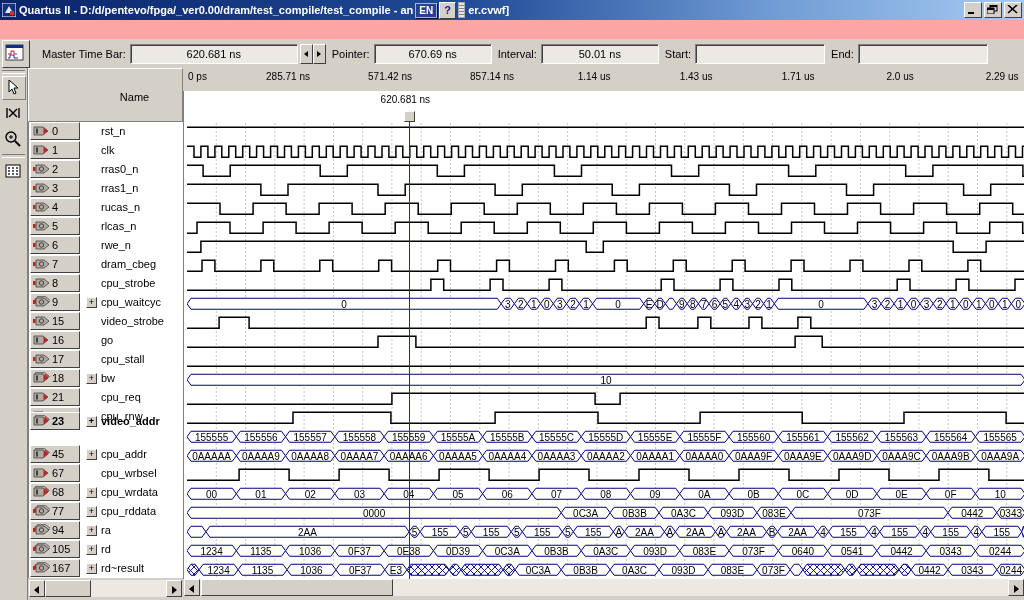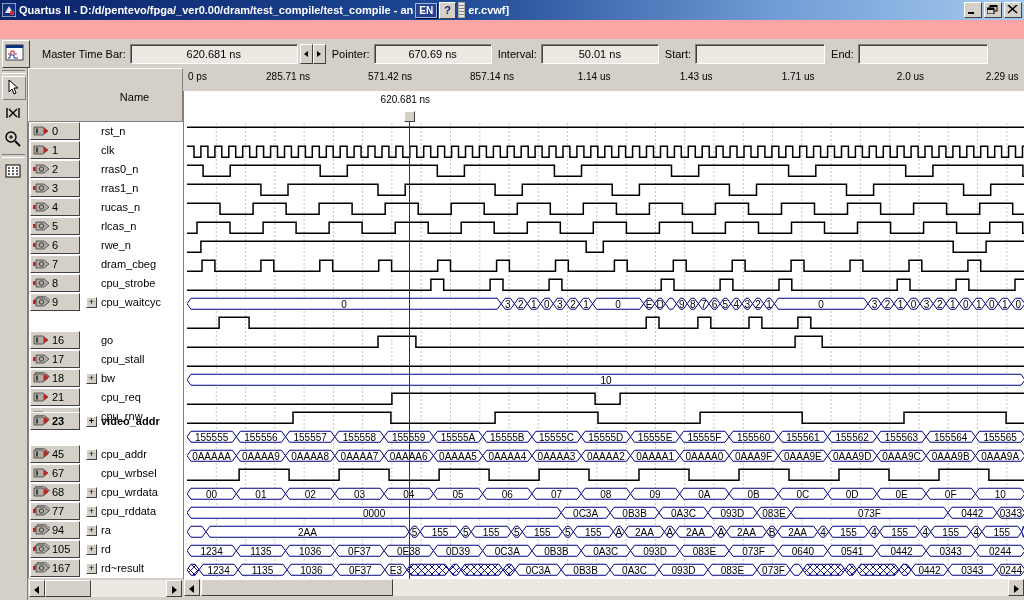--- a/index.html
+++ b/index.html
@@ -335,20 +335,33 @@
                   <rect x="0" y="4" width="2.5" height="4" fill="#c02020"></rect>
          <path d="M3 2 L11 2 L16 6 L11 10 L3 10 Z" fill="#b0aca4" stroke="#404040" stroke-width="0.8"></path>
          <circle cx="8.5" cy="6" r="2.2" fill="none" stroke="#404040" stroke-width="1"></circle>
                 </g>
               </svg>
               <span class="num">9</span>
             </span>
             <span class="plusbox">+</span>
             <span class="sig-label">cpu_waitcyc</span>
           </div>
+          <div class="nrow" style="top: 190px;">
+            <span class="numbtn">
+              <svg class="pin" width="17" height="12" viewBox="0 0 17 12">
+                <g transform="translate(0,0)" opacity="1">
+                  <rect x="0" y="4" width="2.5" height="4" fill="#c02020"></rect>
+         <path d="M3 2 L11 2 L16 6 L11 10 L3 10 Z" fill="#b0aca4" stroke="#404040" stroke-width="0.8"></path>
+         <circle cx="8.5" cy="6" r="2.2" fill="none" stroke="#404040" stroke-width="1"></circle>
+                </g>
+              </svg>
+              <span class="num">15</span>
+            </span>
+            <span class="sig-label">video_strobe</span>
+          </div>
           <div class="nrow" style="top: 209px;">
             <span class="numbtn">
               <svg class="pin" width="17" height="12" viewBox="0 0 17 12">
                 <g transform="translate(0,0)" opacity="1">
                   <path d="M1 2 L10 2 L15 6 L10 10 L1 10 Z" fill="#b0aca4" stroke="#404040" stroke-width="0.8"></path>
          <rect x="3" y="3.5" width="2" height="5" fill="#404040"></rect>
          <path d="M10.5 2.6 L14.6 6 L10.5 9.4 Z" fill="#c02020"></path>
                 </g>
               </svg>
               <span class="num">16</span>
@@ -581,21 +594,21 @@
             <span class="tick-label" style="left: 180.026px; width: 48px; text-align: center;">571.42 ns</span>
             <span class="tickmark" style="left: 204.026px;"></span>
             <span class="tick-label" style="left: 282.043px; width: 48px; text-align: center;">857.14 ns</span>
             <span class="tickmark" style="left: 306.043px;"></span>
             <span class="tick-label" style="left: 384.06px; width: 48px; text-align: center;">1.14 us</span>
             <span class="tickmark" style="left: 408.06px;"></span>
             <span class="tick-label" style="left: 486.073px; width: 48px; text-align: center;">1.43 us</span>
             <span class="tickmark" style="left: 510.073px;"></span>
             <span class="tick-label" style="left: 588.09px; width: 48px; text-align: center;">1.71 us</span>
             <span class="tickmark" style="left: 612.09px;"></span>
-            <span class="tick-label" style="left: 690.103px; width: 48px; text-align: right;">2.0 us</span>
+            <span class="tick-label" style="left: 690.103px; width: 48px; text-align: center;">2.0 us</span>
             <span class="tickmark" style="left: 714.103px;"></span>
             <span class="tick-label" style="left: 792.116px; width: 48px; text-align: center;">2.29 us</span>
             <span class="tickmark" style="left: 816.116px;"></span>
           </div>
         </div>
       <div class="canvas">
         <div class="plot" id="plot">
           <svg width="0" height="0" style="position:absolute">
             <defs>
               <pattern id="xh" width="7" height="7" patternUnits="userSpaceOnUse">

